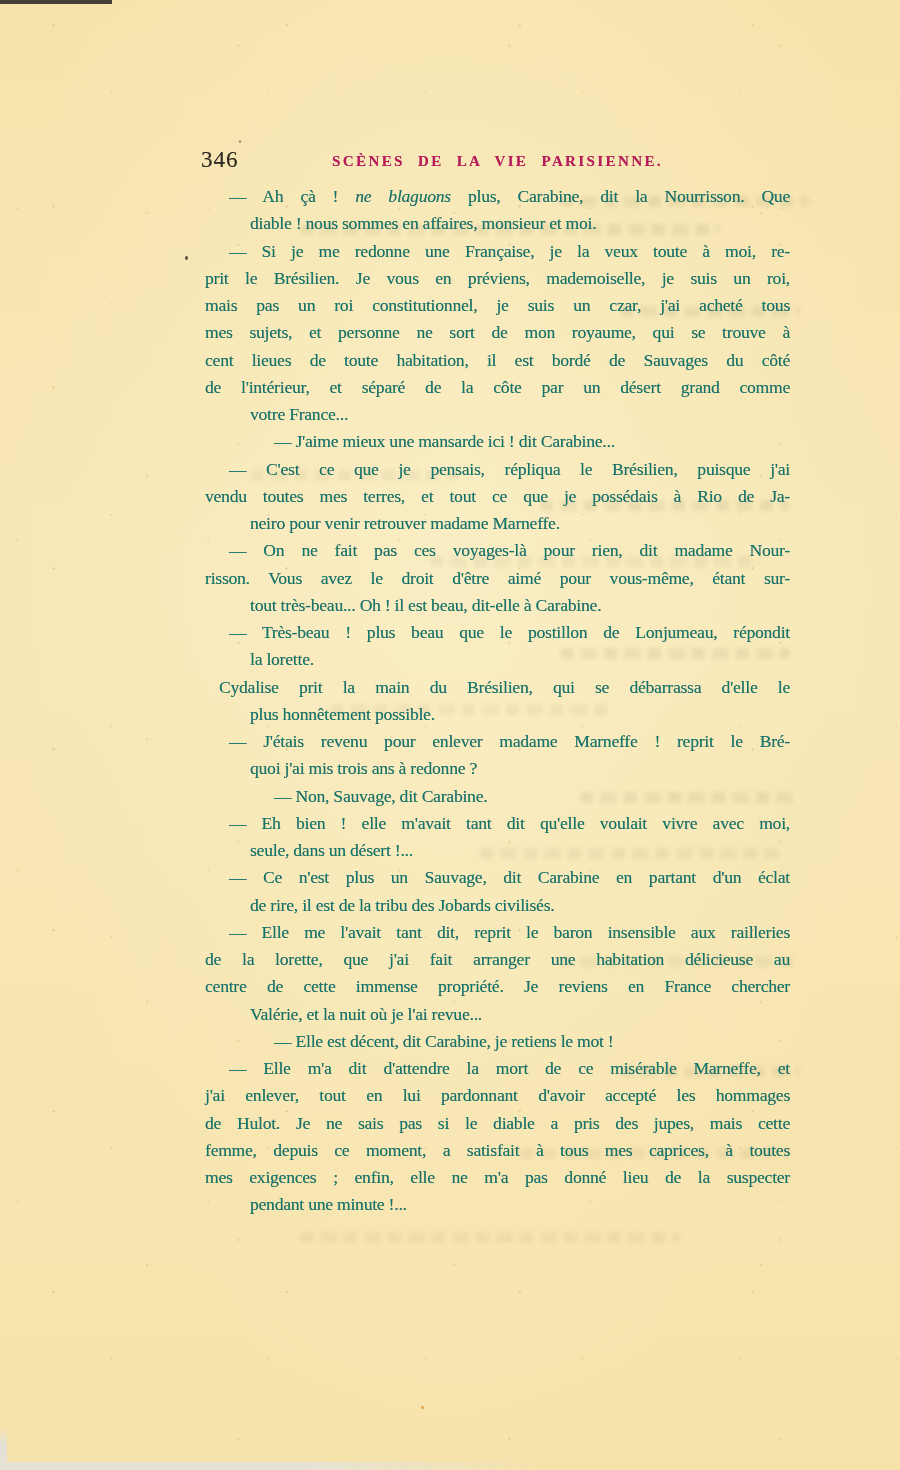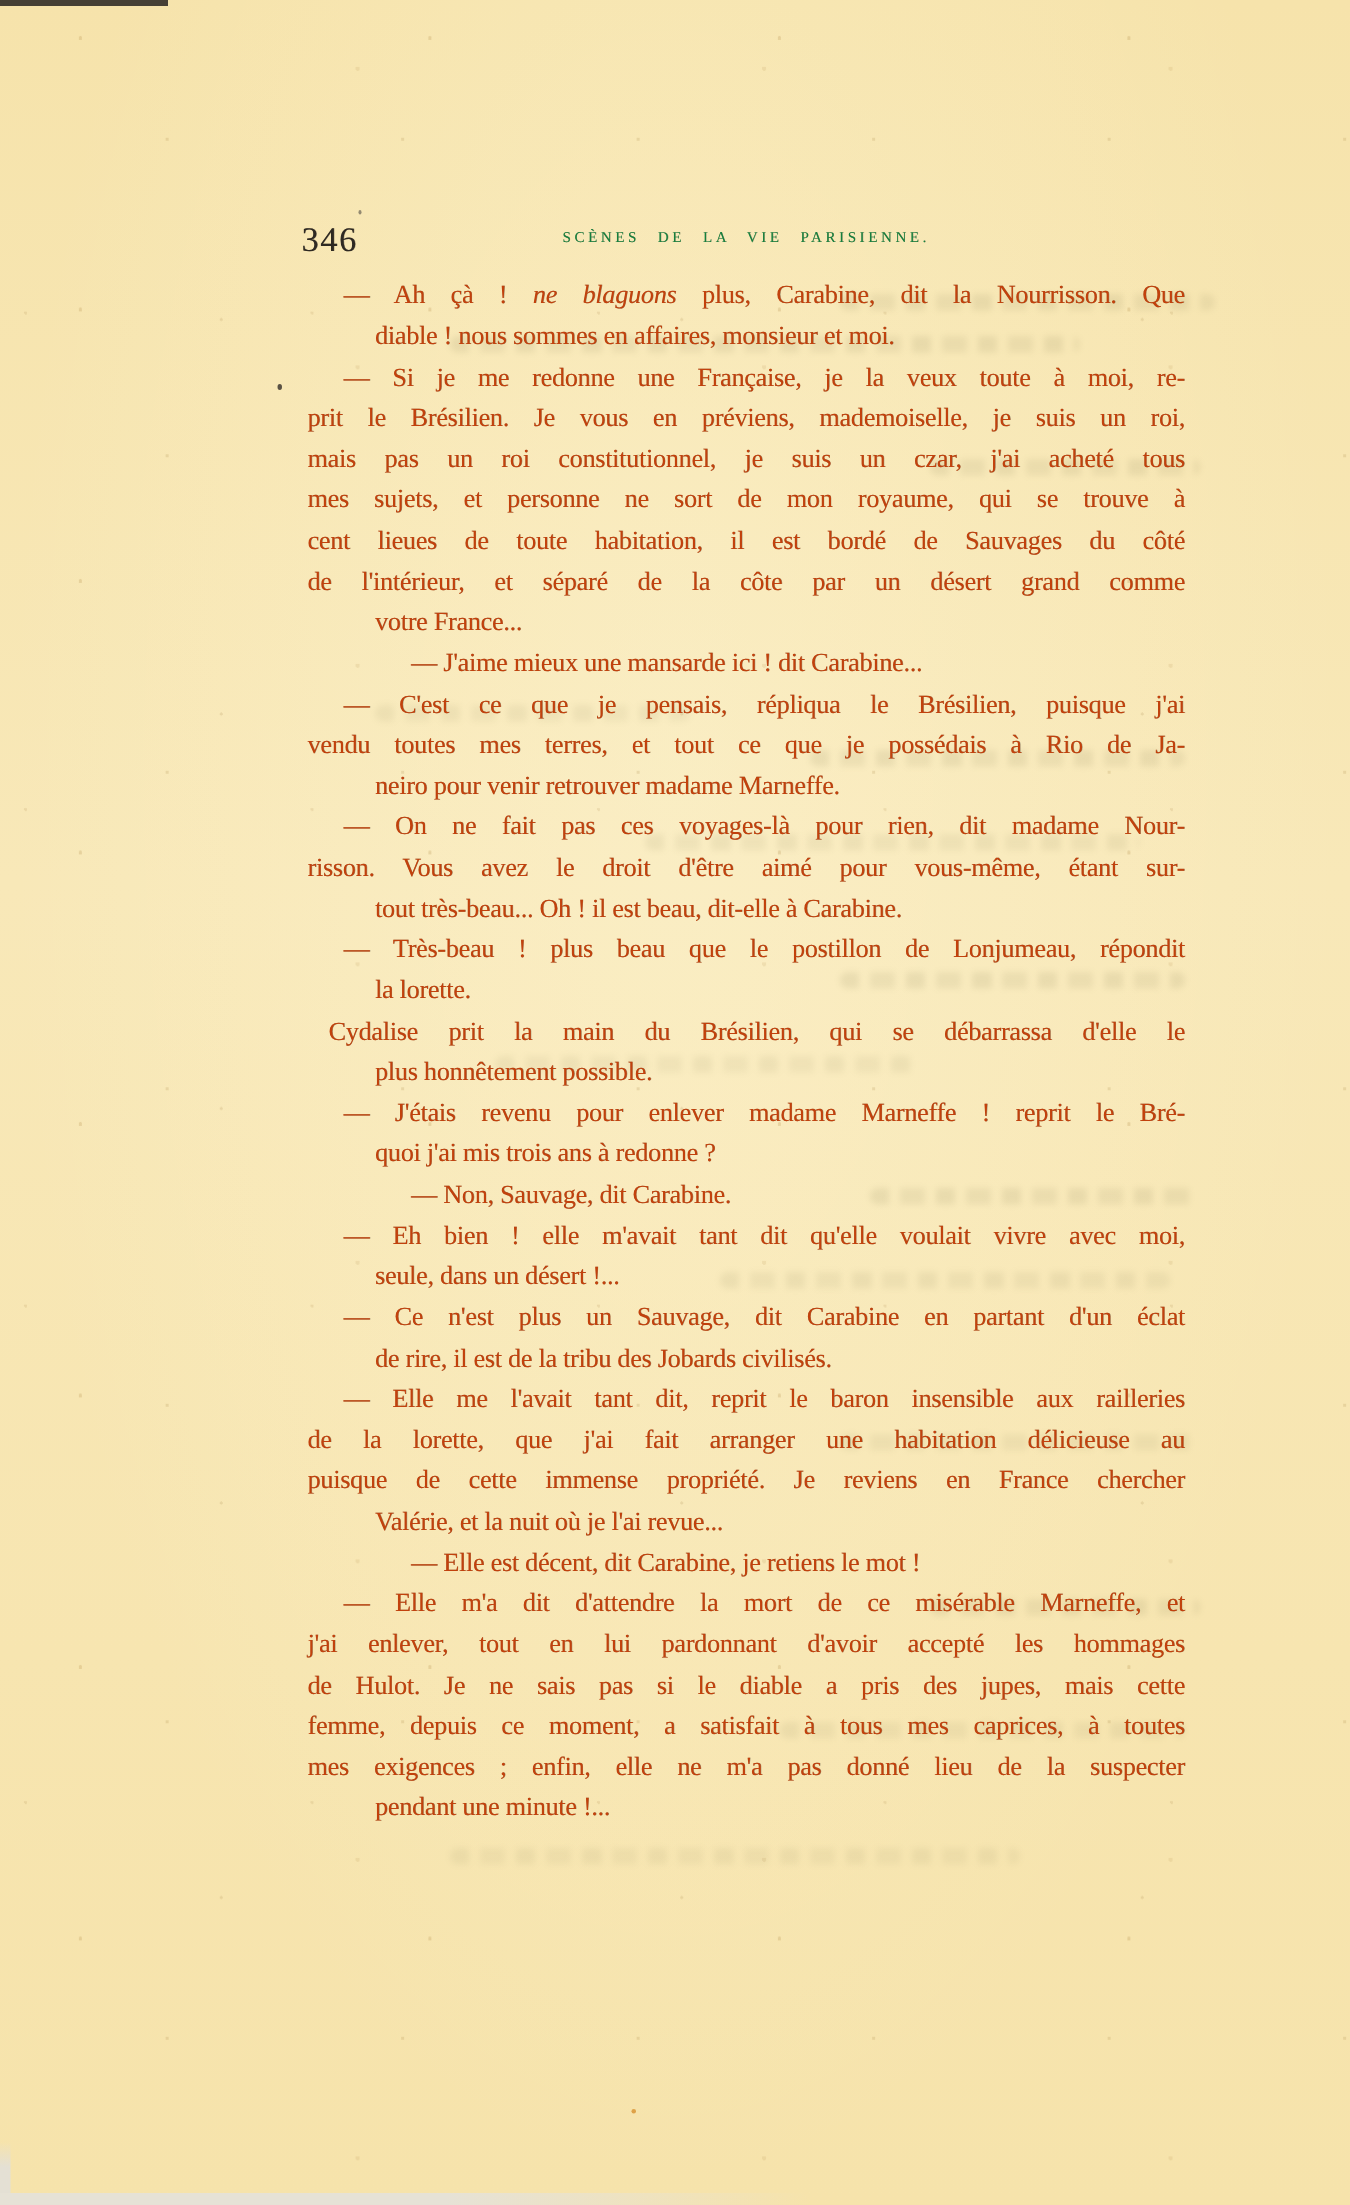--- a/index.html
+++ b/index.html
@@ -42,28 +42,28 @@
   .page-number {
     position: absolute; left: 201px; top: 147px;
     font-size: 23px; letter-spacing: 1px;
     color: #2e2922;
     text-shadow: 0.3px 0.3px 0.4px rgba(46,41,34,.45);
     text-align: center;
   }
   .running-title {
     position: absolute; left: 205px; top: 153px; width: 585px;
     text-align: center;
-    font-size: 10px; font-weight: normal;
+    font-size: 15px; font-weight: bold;
     letter-spacing: 2.4px; word-spacing: 7px;
-    color: #15803d;
+    color: #be185d;
     text-shadow: 0.2px 0.2px 0.3px rgba(46,41,34,.4);
   }
   .text-block {
     position: absolute; left: 205px; top: 183px; width: 585px;
-    color: #c2410c;
+    color: #0f766e;
     font-size: 17.5px;
     letter-spacing: -0.2px;
     text-shadow: 0.25px 0.25px 0.35px rgba(46,41,34,.42);
   }
   .line {
     height: 27.25px; line-height: 27.25px;
     text-align: justify;
     text-align-last: justify;
   }
   .line.last { text-align: left; text-align-last: left; margin-left: 45px; }
@@ -149,21 +149,21 @@
       <div class="line">— Eh bien ! elle m'avait tant dit qu'elle voulait vivre avec moi,</div>
       <div class="line last">seule, dans un désert !...</div>
     </div>
     <div class="para indent">
       <div class="line">— Ce n'est plus un Sauvage, dit Carabine en partant d'un éclat</div>
       <div class="line last">de rire, il est de la tribu des Jobards civilisés.</div>
     </div>
     <div class="para indent">
       <div class="line">— Elle me l'avait tant dit, reprit le baron insensible aux railleries</div>
       <div class="line">de la lorette, que j'ai fait arranger une habitation délicieuse au</div>
-      <div class="line">puisque de cette immense propriété. Je reviens en France chercher</div>
+      <div class="line">centre de cette immense propriété. Je reviens en France chercher</div>
       <div class="line last">Valérie, et la nuit où je l'ai revue...</div>
     </div>
     <div class="para indent">
       <div class="line last">— Elle est décent, dit Carabine, je retiens le mot !</div>
     </div>
     <div class="para indent">
       <div class="line">— Elle m'a dit d'attendre la mort de ce misérable Marneffe, et</div>
       <div class="line">j'ai enlever, tout en lui pardonnant d'avoir accepté les hommages</div>
       <div class="line">de Hulot. Je ne sais pas si le diable a pris des jupes, mais cette</div>
       <div class="line">femme, depuis ce moment, a satisfait à tous mes caprices, à toutes</div>

